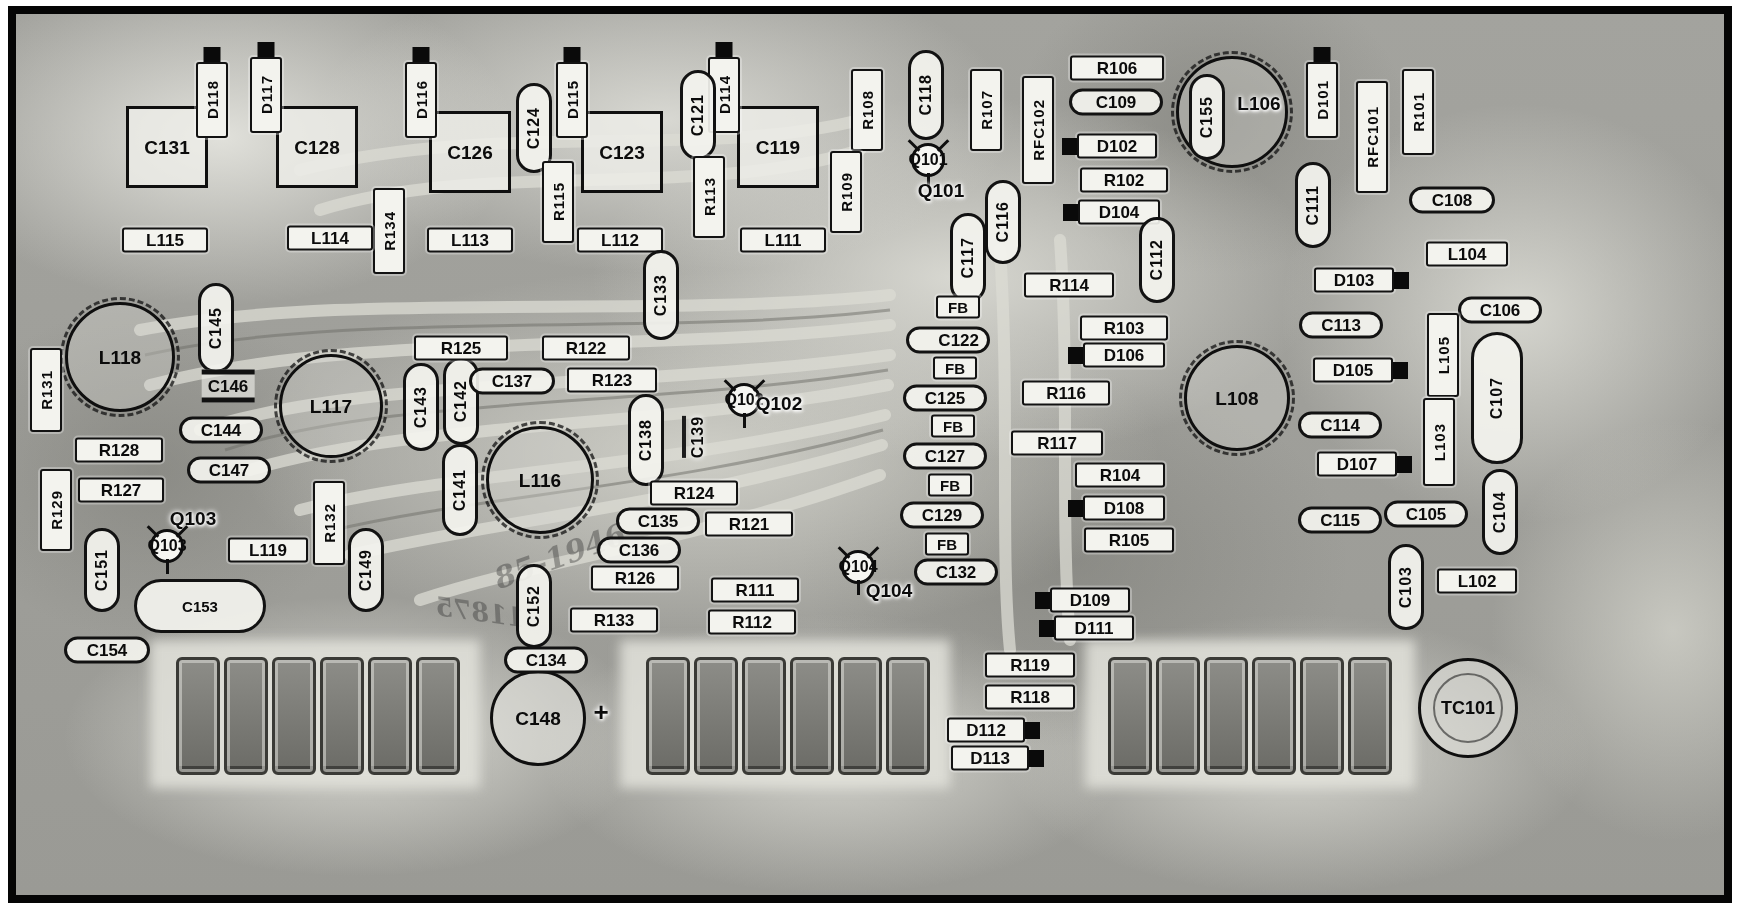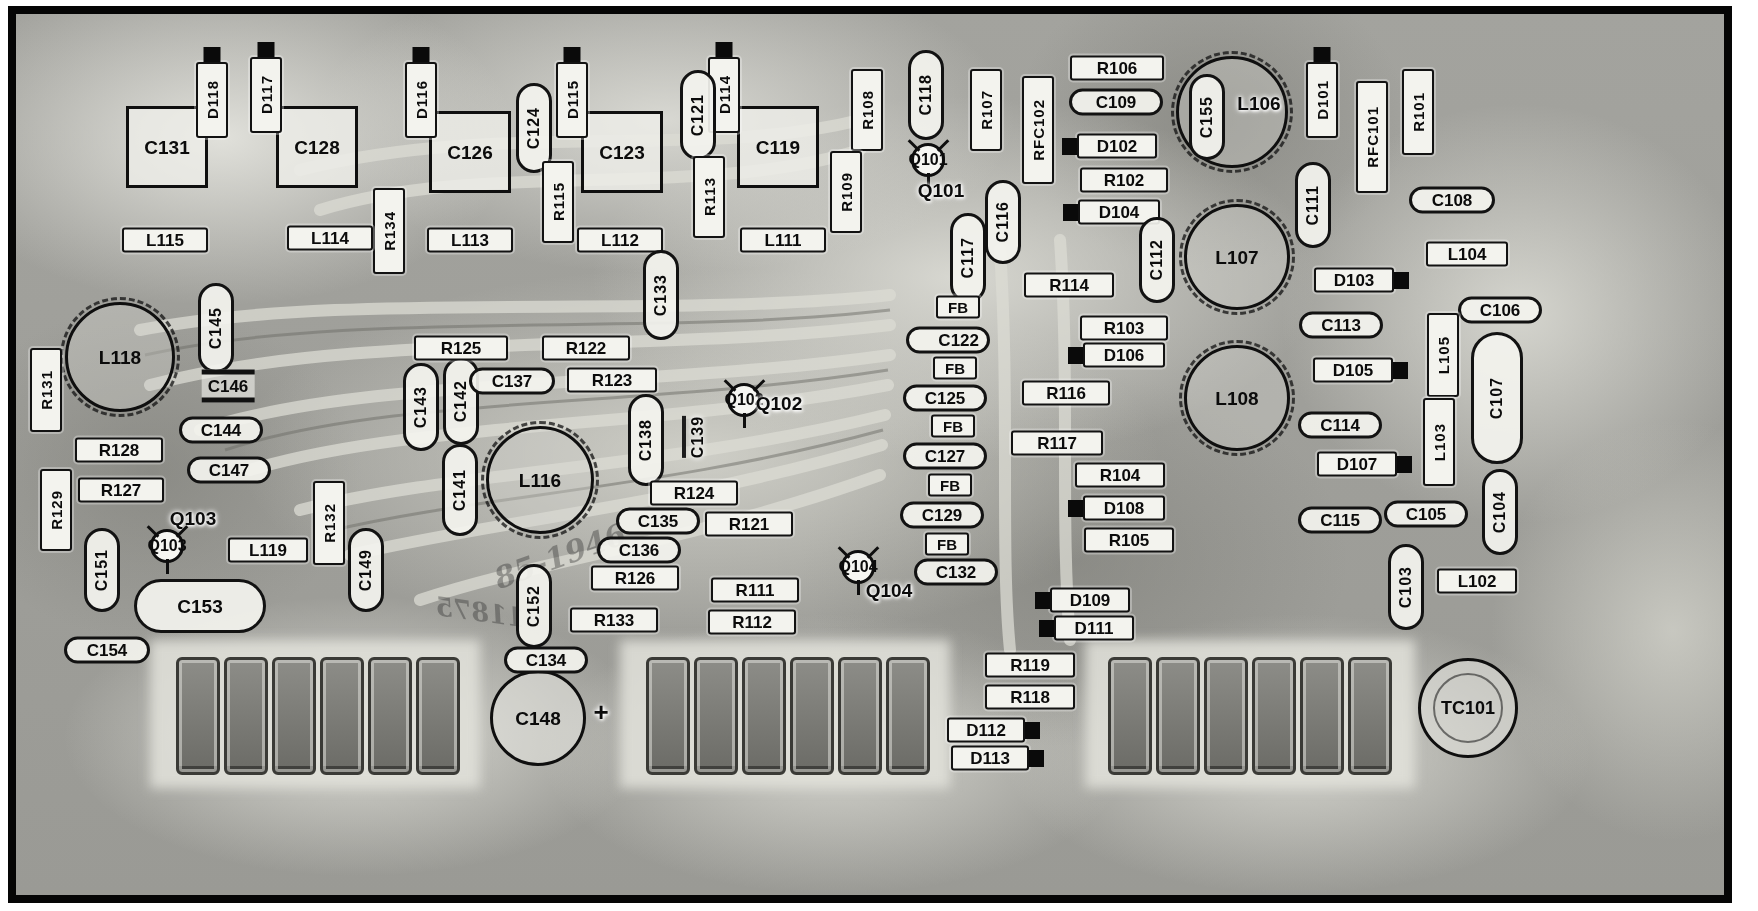--- a/index.html
+++ b/index.html
@@ -209,23 +209,20 @@
       </div>
       <div class="comp k-voval" style="left: 1003px; top: 222px; height: 64px;">
         <span class="lbl">C116</span>
       </div>
       <div class="comp k-voval" style="left: 1157px; top: 260px; height: 66px;">
         <span class="lbl">C112</span>
       </div>
       <div class="comp k-voval" style="left: 1313px; top: 205px; height: 66px;">
         <span class="lbl">C111</span>
       </div>
-      <div class="comp k-coil" style="left: 1237px; top: 257px; width: 100px; height: 100px;">
-        <span class="lbl">L107</span>
-      </div>
       <div class="comp k-hrect" style="left: 1354px; top: 280px; width: 64px;">
         <span class="lbl">D103</span>
         <i class="mark m-r"></i>
       </div>
       <div class="comp k-hrect" style="left: 1467px; top: 254px; width: 66px;">
         <span class="lbl">L104</span>
       </div>
       <div class="comp k-hoval" style="left: 1500px; top: 310px; width: 62px;">
         <span class="lbl">C106</span>
       </div>
@@ -297,25 +294,28 @@
       </div>
       <div class="comp k-hrect" style="left: 268px; top: 550px; width: 64px;">
         <span class="lbl">L119</span>
       </div>
       <div class="comp k-vrect" style="left: 329px; top: 523px; height: 72px;">
         <span class="lbl">R132</span>
       </div>
       <div class="comp k-voval" style="left: 366px; top: 570px; height: 64px;">
         <span class="lbl">C149</span>
       </div>
-      <div class="comp k-hoval" style="left: 200px; top: 606px; width: 110px; height: 44px; font-size: 19px;">
+      <div class="comp k-hoval" style="left: 200px; top: 606px; width: 110px; height: 44px; font-size: 15px;">
         <span class="lbl">C153</span>
       </div>
       <div class="comp k-hoval" style="left: 107px; top: 650px; width: 64px;">
         <span class="lbl">C154</span>
+      </div>
+      <div class="comp k-coil" style="left: 331px; top: 406px; width: 98px; height: 98px;">
+        <span class="lbl">L117</span>
       </div>
       <div class="comp k-voval" style="left: 421px; top: 407px; height: 68px;">
         <span class="lbl">C143</span>
       </div>
       <div class="comp k-voval" style="left: 461px; top: 401px; height: 68px;">
         <span class="lbl">C142</span>
       </div>
       <div class="comp k-hoval" style="left: 512px; top: 381px; width: 64px;">
         <span class="lbl">C137</span>
       </div>

